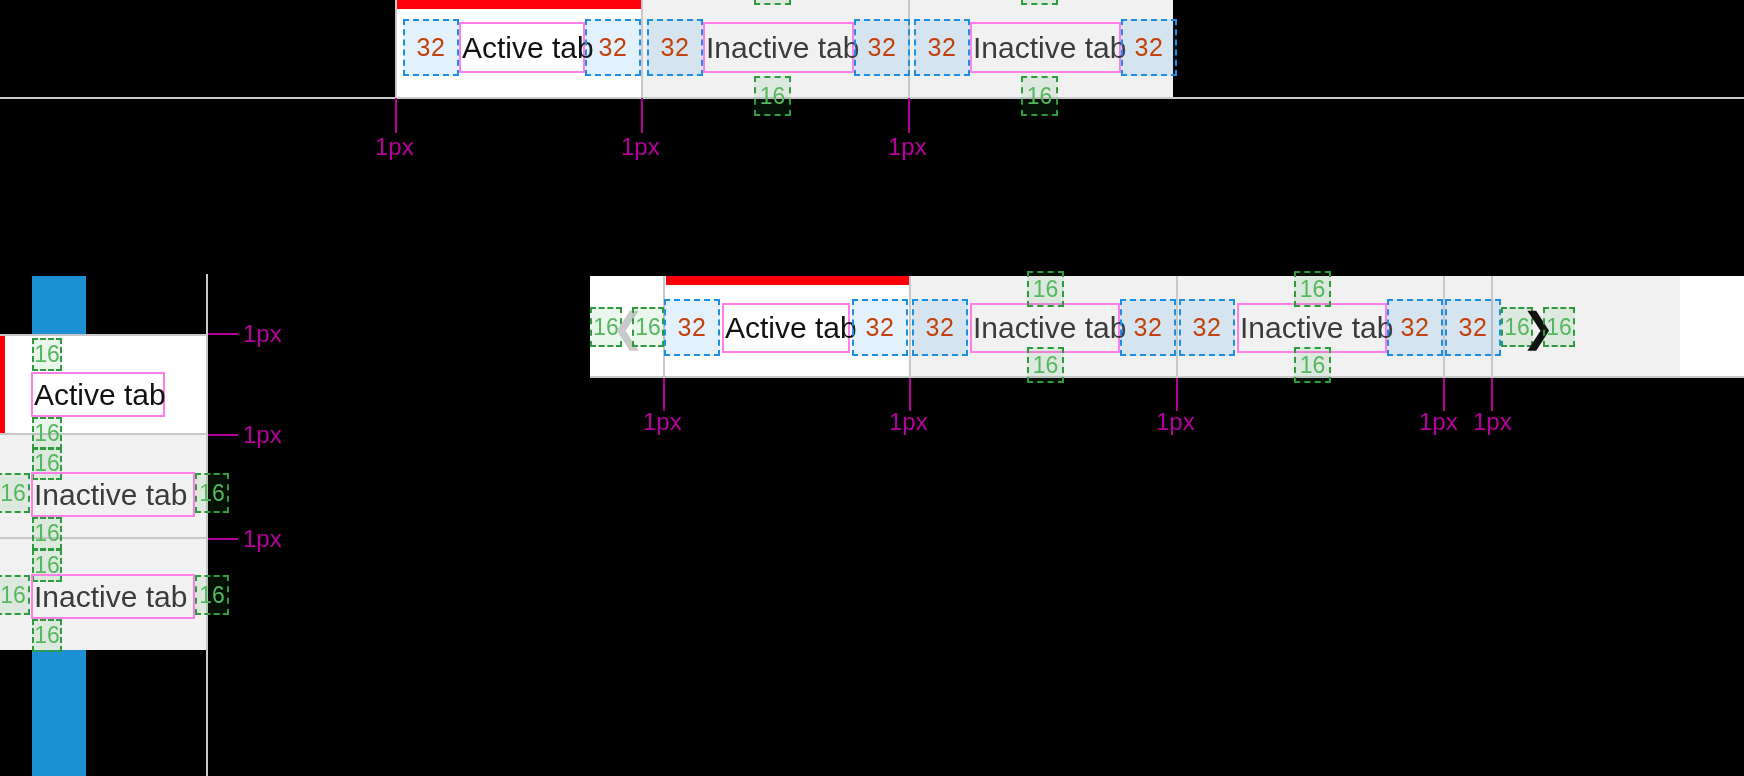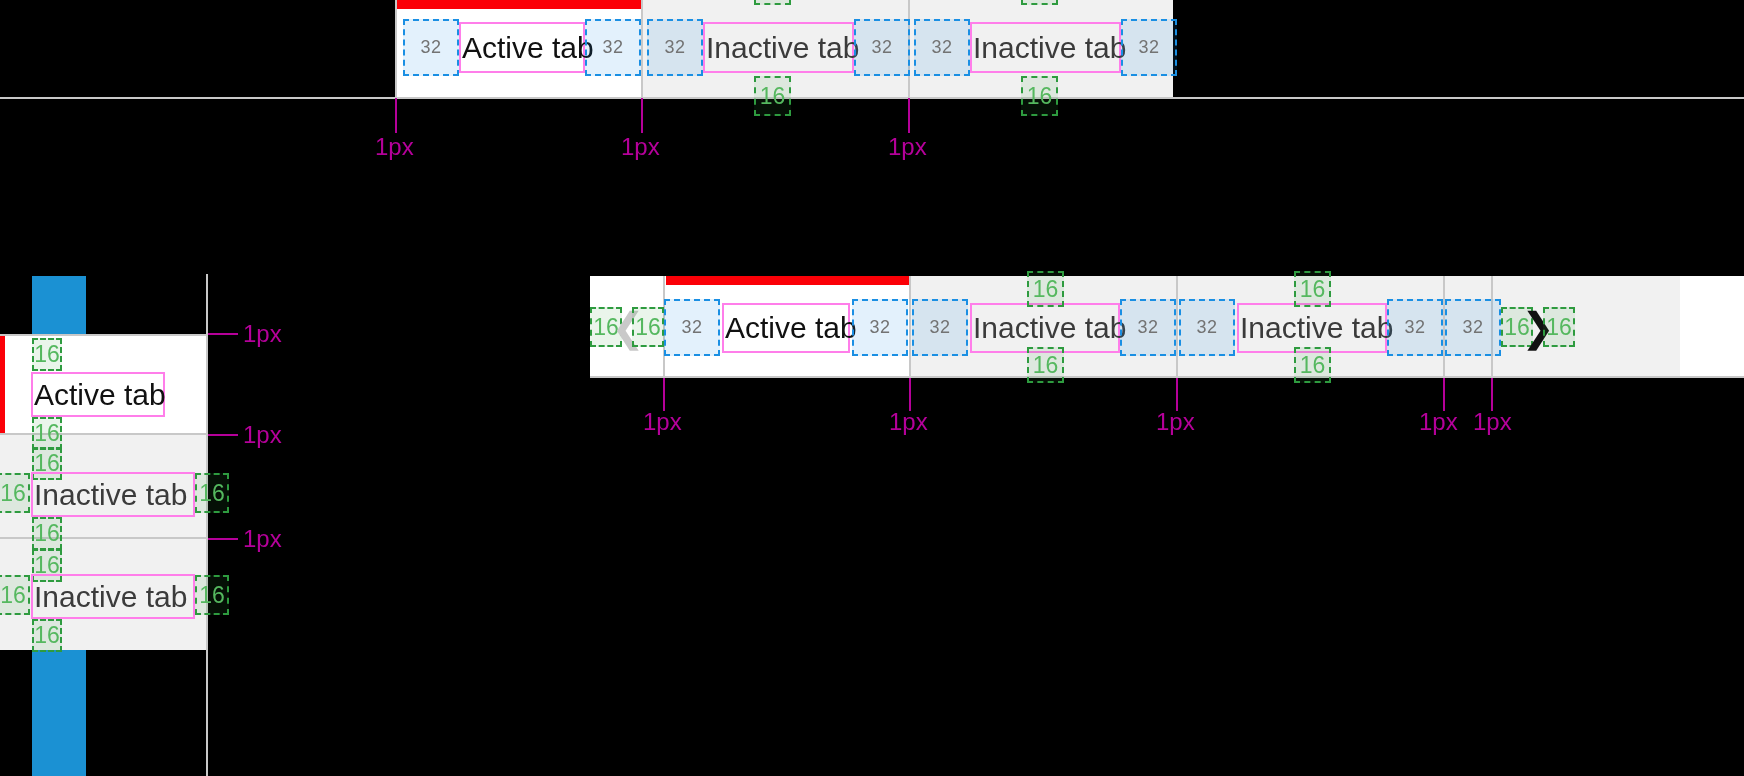--- a/index.html
+++ b/index.html
@@ -13,22 +13,22 @@
   }
   .stage{position:absolute;left:0;top:0;width:1744px;height:776px;}
 
   
   .abs{position:absolute;}
 
   .pad-box{                 
     box-sizing:border-box;
     border:2px dashed #1a8fe3;
     background:rgba(26,143,227,.12);
-    color:#737373;
-    font-size:18px;
+    color:#c2410c;
+    font-size:25px;
     display:flex;align-items:center;justify-content:center;
     letter-spacing:.5px;
   }
   .gap-box{                 
     box-sizing:border-box;
     border:2px dashed #2e9b3f;
     background:rgba(46,155,63,.10);
     color:#55b85f;
     font-size:23px;
     display:flex;align-items:center;justify-content:center;

